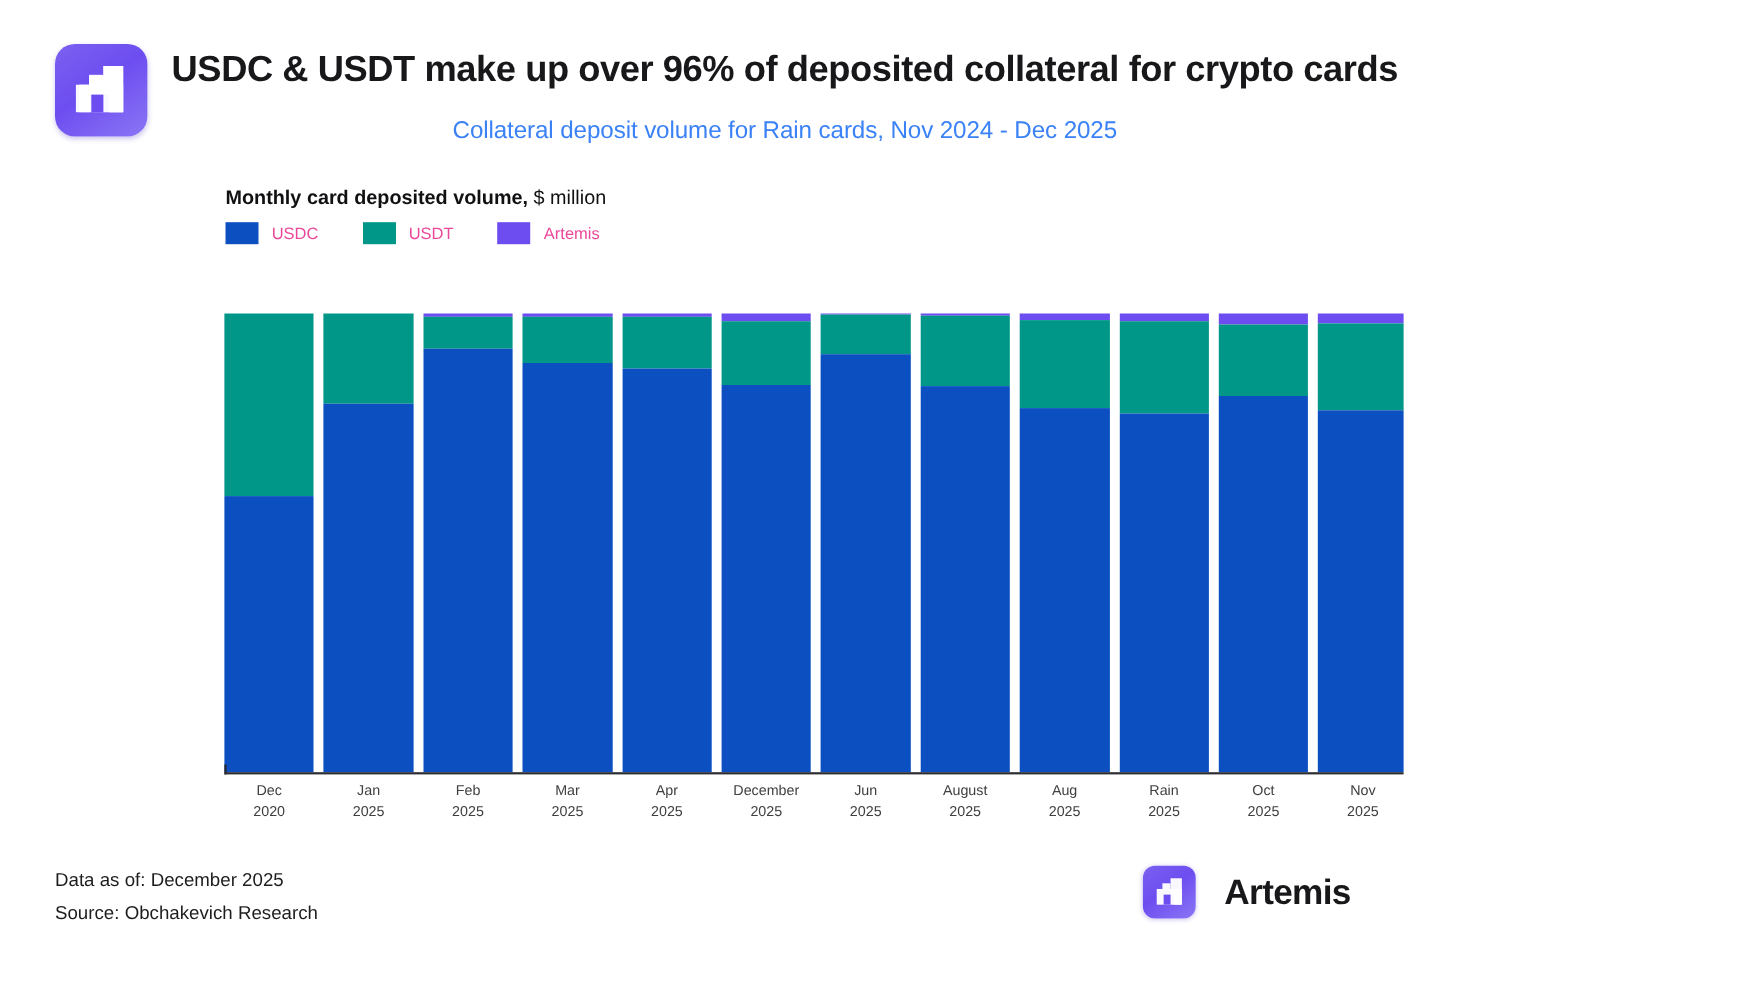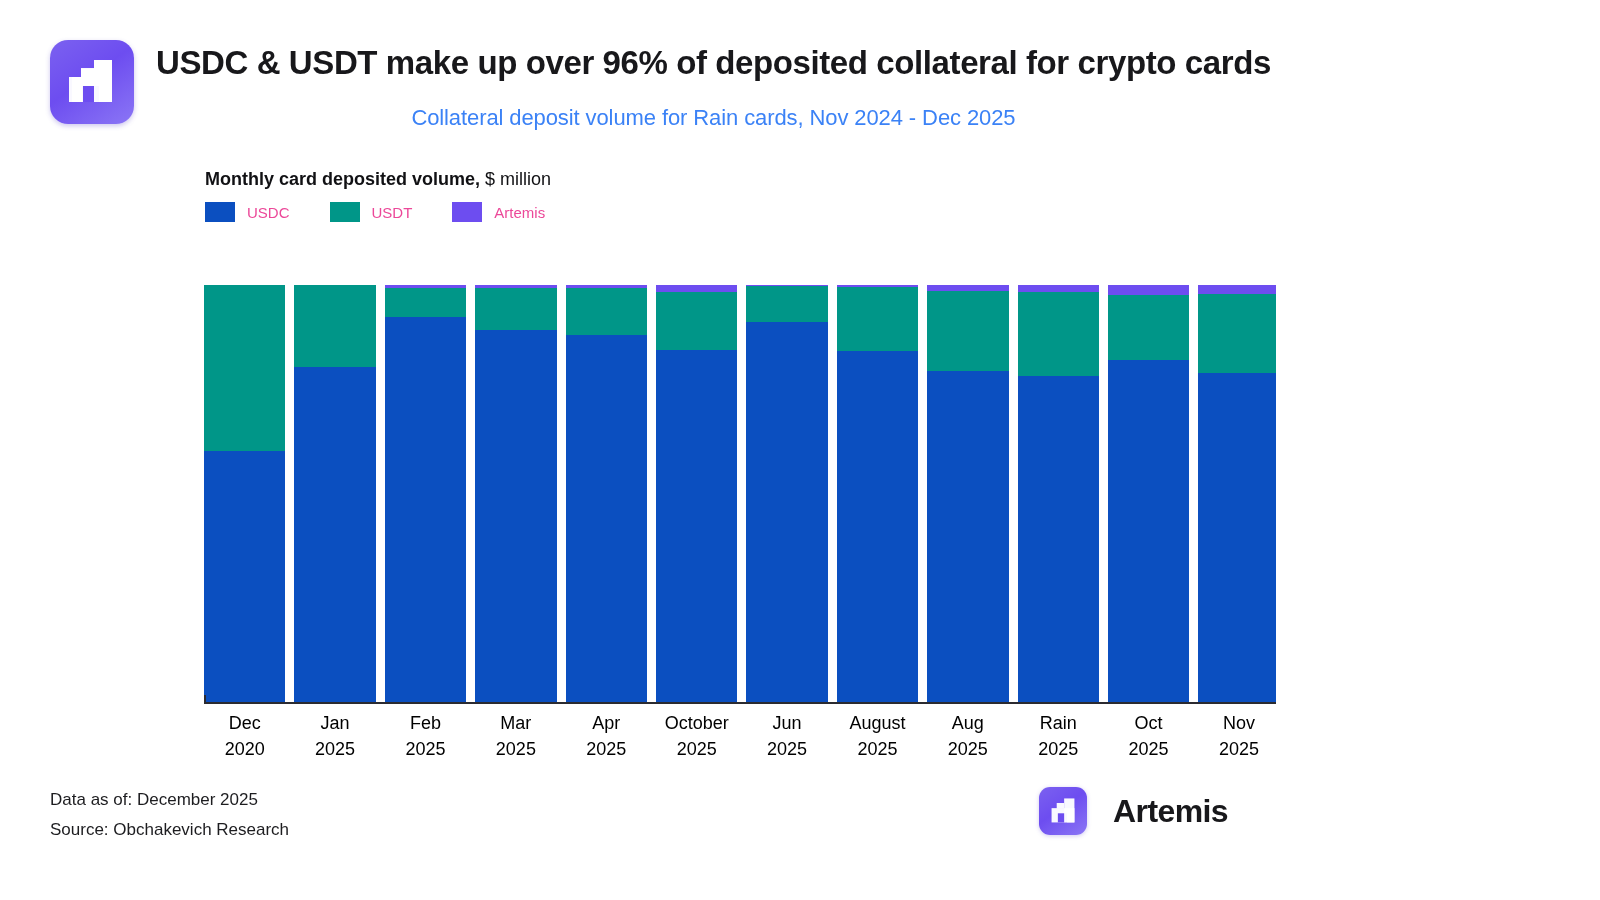--- a/index.html
+++ b/index.html
@@ -48,21 +48,21 @@
   .bar-col { position:relative; height:100%; display:flex; flex-direction:column;
              justify-content:flex-end; width:80px; flex:1 1 0; }
   .seg { width:100%; }
   .axis-line { position:absolute; left:0; top:417px; width:1166px; height:2px; background:#2b2b31; }
   .axis-cap-l, .axis-cap-r { position:absolute; top:410px; width:2px; height:9px; background:#2b2b31; }
   .axis-cap-l { left:0; }
   .axis-cap-r { left:1164px; }
 
   .xlabels { position:absolute; left:204px; top:710px; width:1166px;
              display:flex; gap:9px; }
-  .xlabel { flex:1 1 0; text-align:center; font-size:18px; color:#000000; line-height:1.45; }
+  .xlabel { flex:1 1 0; text-align:center; font-size:13px; color:#404040; line-height:1.45; }
   .xlabel .xl2 { display:block; }
 
   
   .footer { position:absolute; left:50px; top:785px; }
   .footer-line { font-size:17px; color:#1d1d20; line-height:1.75; white-space:nowrap; }
   .footer-line b { font-weight:400; }
   .artemis-logo { position:absolute; right:48px; top:787px; display:flex; align-items:center; gap:26px; }
   .artemis-mark {
     width:48px; height:48px; border-radius:11px; flex:none; position:relative;
     background:linear-gradient(145deg,#7b61f0 0%,#6d4df0 45%,#8b76f5 100%);
@@ -184,21 +184,21 @@
     <div class="axis-line"></div>
     <div class="axis-cap-l"></div>
     <div class="axis-cap-r"></div>
   </div>
   <div class="xlabels" id="xlabels">
       <div class="xlabel"><span>Dec</span><span class="xl2">2020</span></div>
       <div class="xlabel"><span>Jan</span><span class="xl2">2025</span></div>
       <div class="xlabel"><span>Feb</span><span class="xl2">2025</span></div>
       <div class="xlabel"><span>Mar</span><span class="xl2">2025</span></div>
       <div class="xlabel"><span>Apr</span><span class="xl2">2025</span></div>
-      <div class="xlabel"><span>October</span><span class="xl2">2025</span></div>
+      <div class="xlabel"><span>December</span><span class="xl2">2025</span></div>
       <div class="xlabel"><span>Jun</span><span class="xl2">2025</span></div>
       <div class="xlabel"><span>August</span><span class="xl2">2025</span></div>
       <div class="xlabel"><span>Aug</span><span class="xl2">2025</span></div>
       <div class="xlabel"><span>Rain</span><span class="xl2">2025</span></div>
       <div class="xlabel"><span>Oct</span><span class="xl2">2025</span></div>
       <div class="xlabel"><span>Nov</span><span class="xl2">2025</span></div>
       <div class="xlabel"><span>Dec</span><span class="xl2">2025</span></div>
     </div>
 
   <div class="footer">

